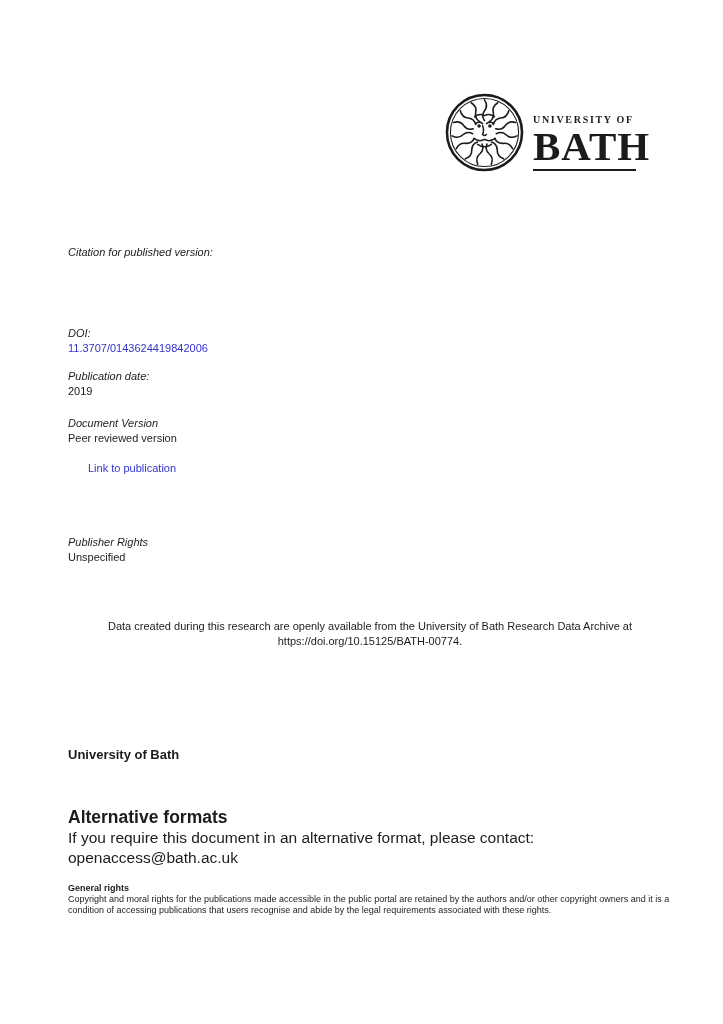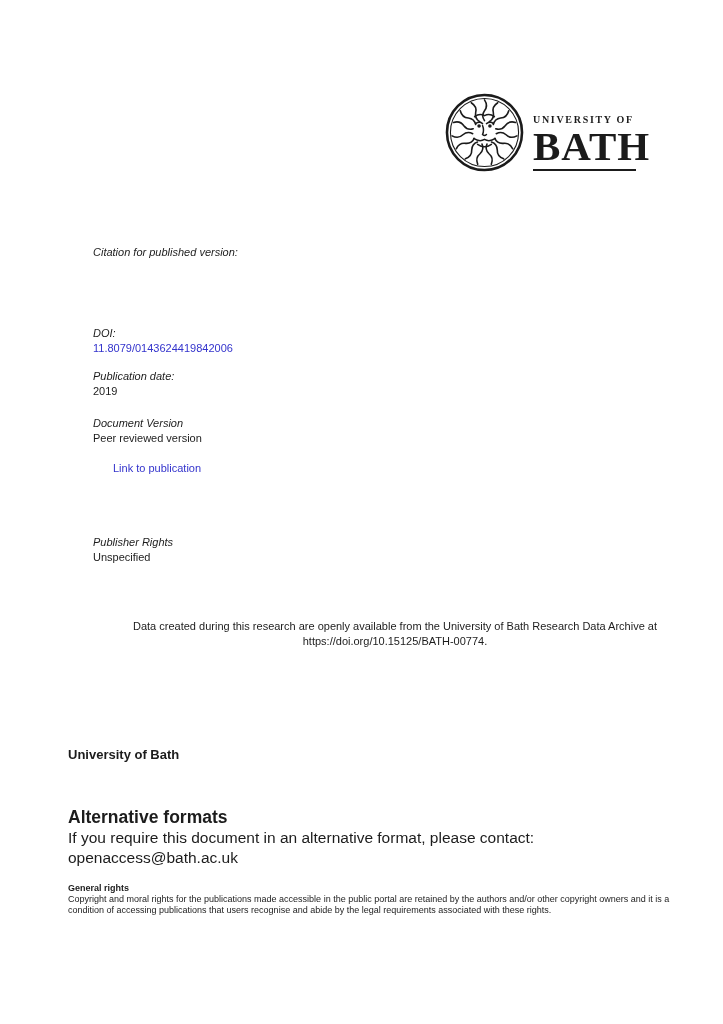--- a/index.html
+++ b/index.html
@@ -52,21 +52,21 @@
     white-space: nowrap;
   }
   .logo-rule {
     margin-top: 3px;
     width: 103px;
     height: 2px;
     background: #1b1b1b;
   }
   
   .block { position: absolute; left: 68px; }
-  .t11 { font-size: 11px; line-height: 14.5px; margin-left: 25px; }
+  .t11 { font-size: 11px; line-height: 14.5px; }
   .italic { font-style: italic; }
   .link { color: #3333cc; text-decoration: none; cursor: pointer; }
   .w592 { width: 596px; }
   .citation-block { top: 245px; }
   .doi-block { top: 326px; }
   .pubdate-block { top: 369px; }
   .docver-block { top: 416px; }
   .linkpub-block { top: 461px; padding-left: 20px; }
   .rights-block { top: 535px; }
   .citation2-block { top: 569px; width: 600px; }
@@ -168,21 +168,21 @@
       <div class="logo-rule"></div>
     </div>
   </div>
 
   <div class="block t11 w592 citation-block">
     <div class="italic">Citation for published version:</div>
   </div>
 
   <div class="block t11 doi-block">
     <div class="italic">DOI:</div>
-    <a class="link">11.8079/0143624419842006</a>
+    <a class="link">11.3707/0143624419842006</a>
   </div>
 
   <div class="block t11 pubdate-block">
     <div class="italic">Publication date:</div>
     <div>2019</div>
   </div>
 
   <div class="block t11 docver-block">
     <div class="italic">Document Version</div>
     <div>Peer reviewed version</div>

